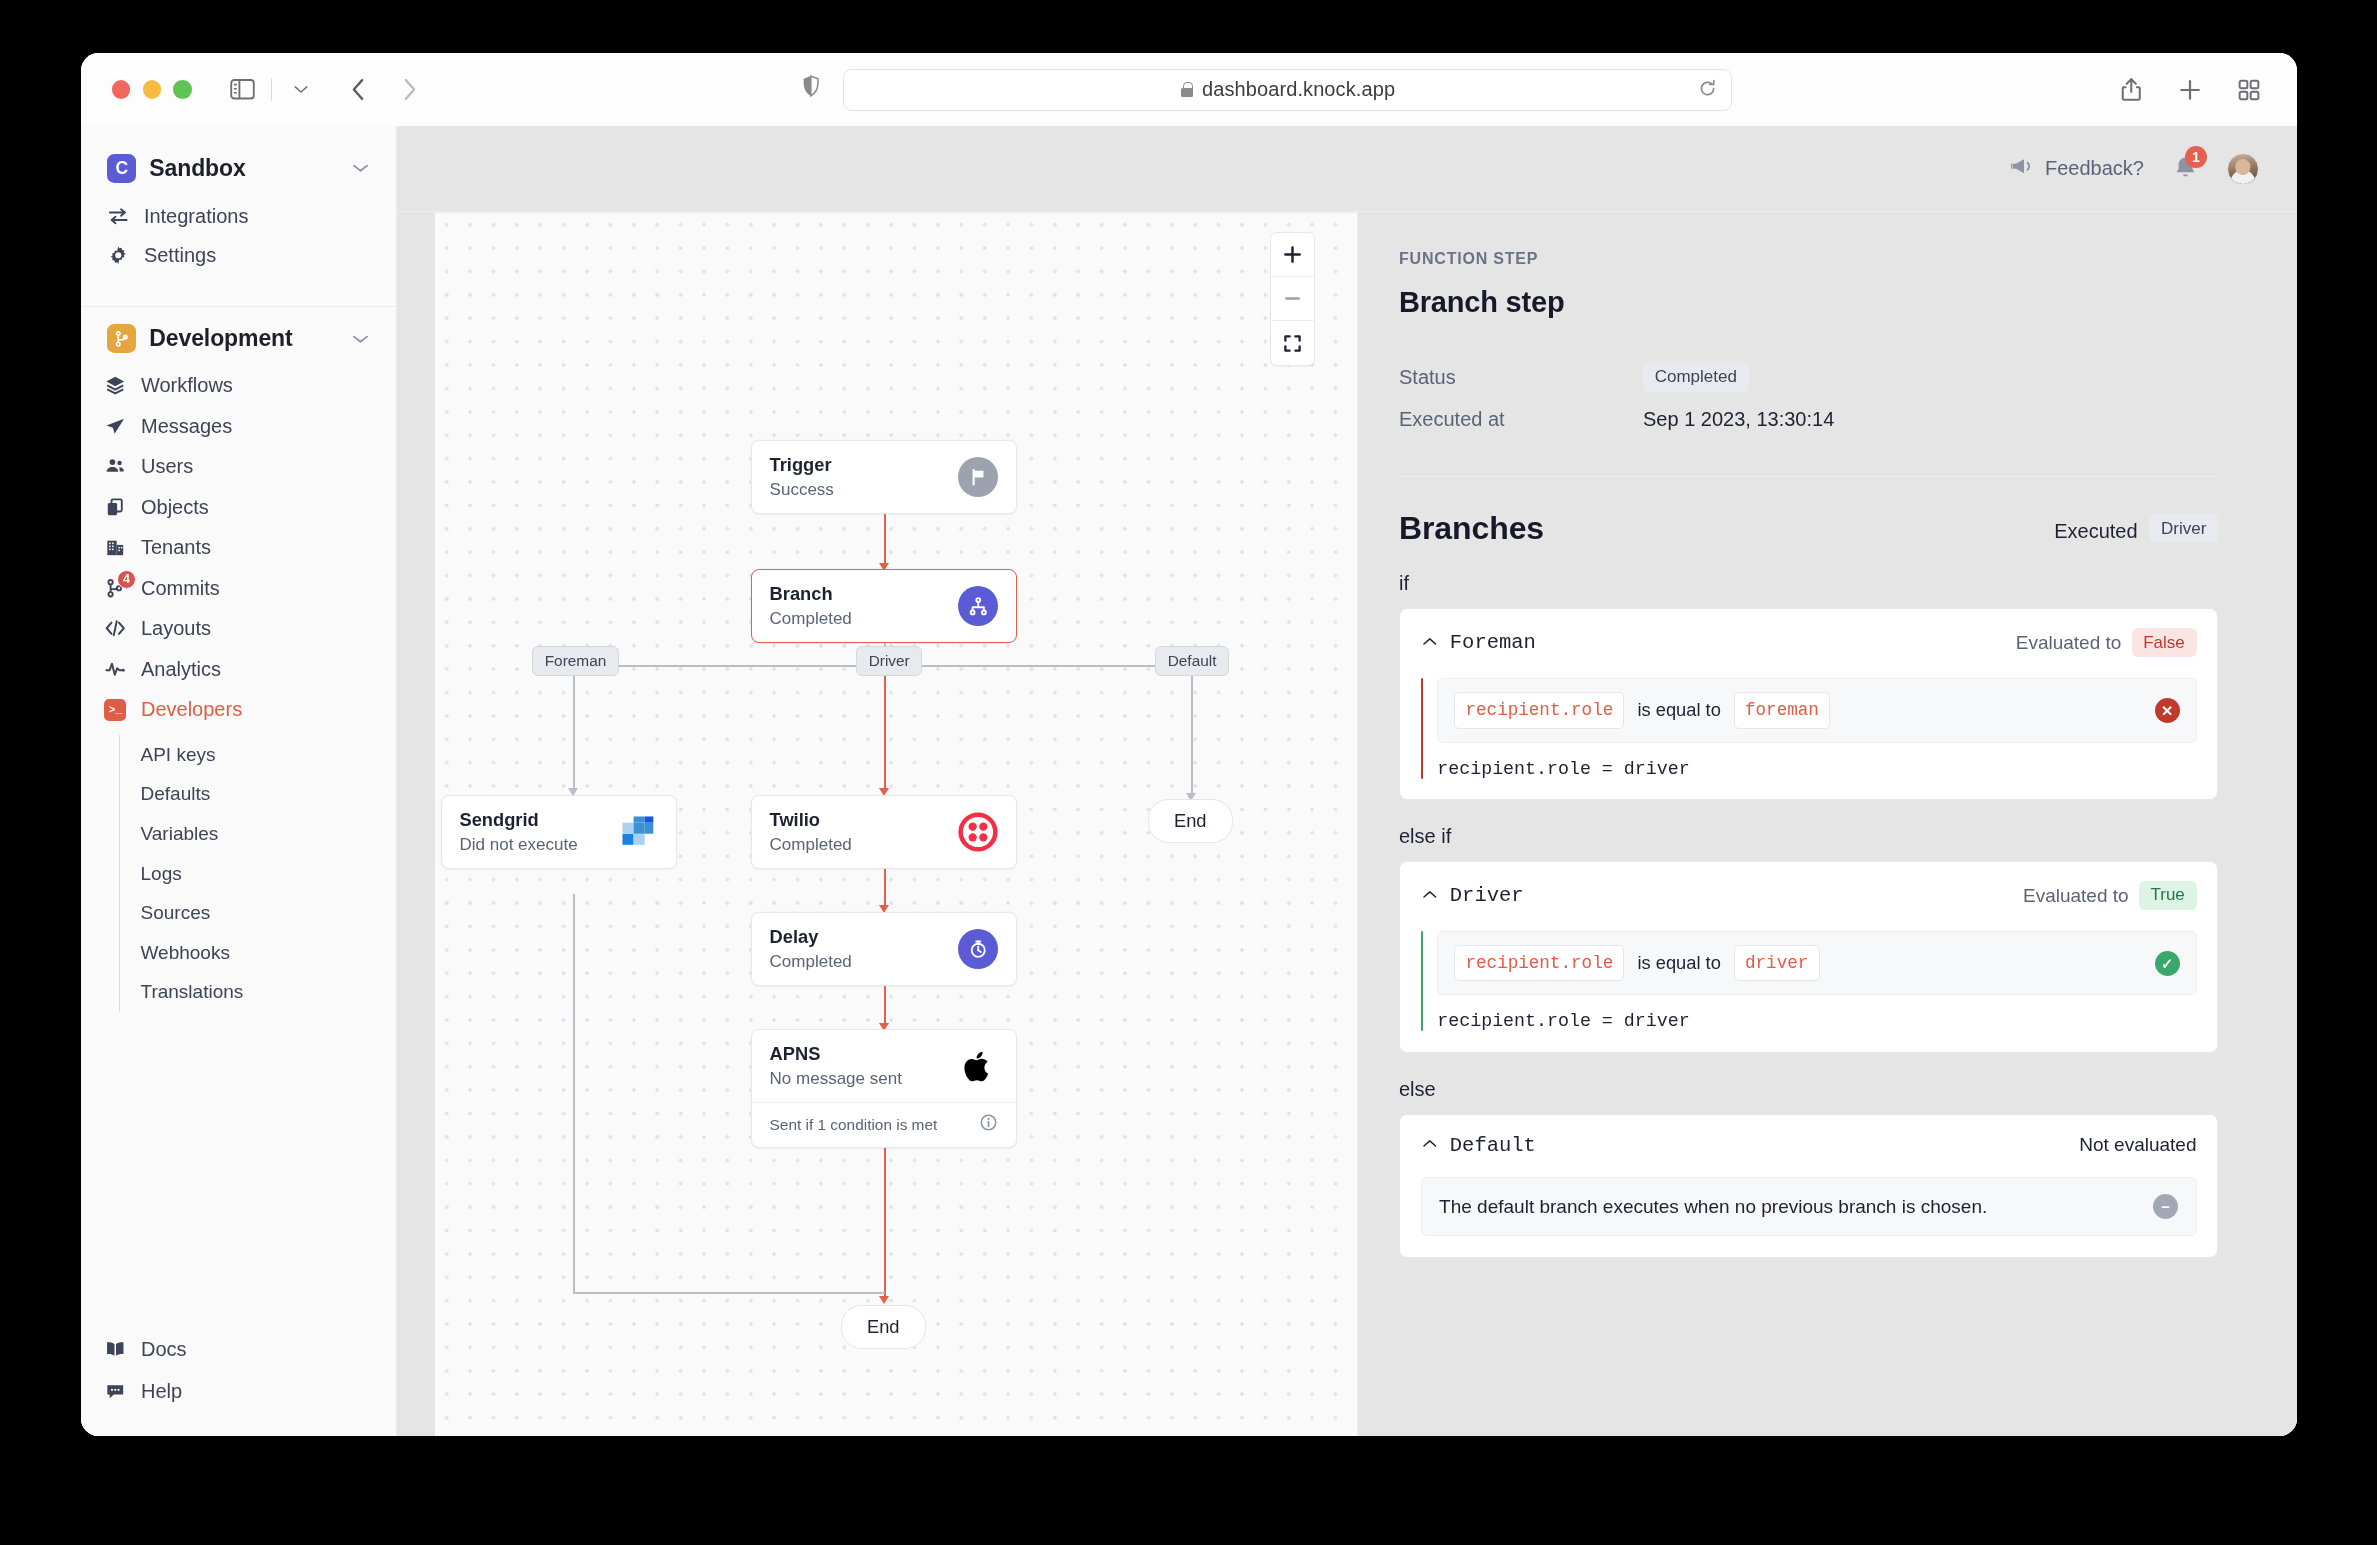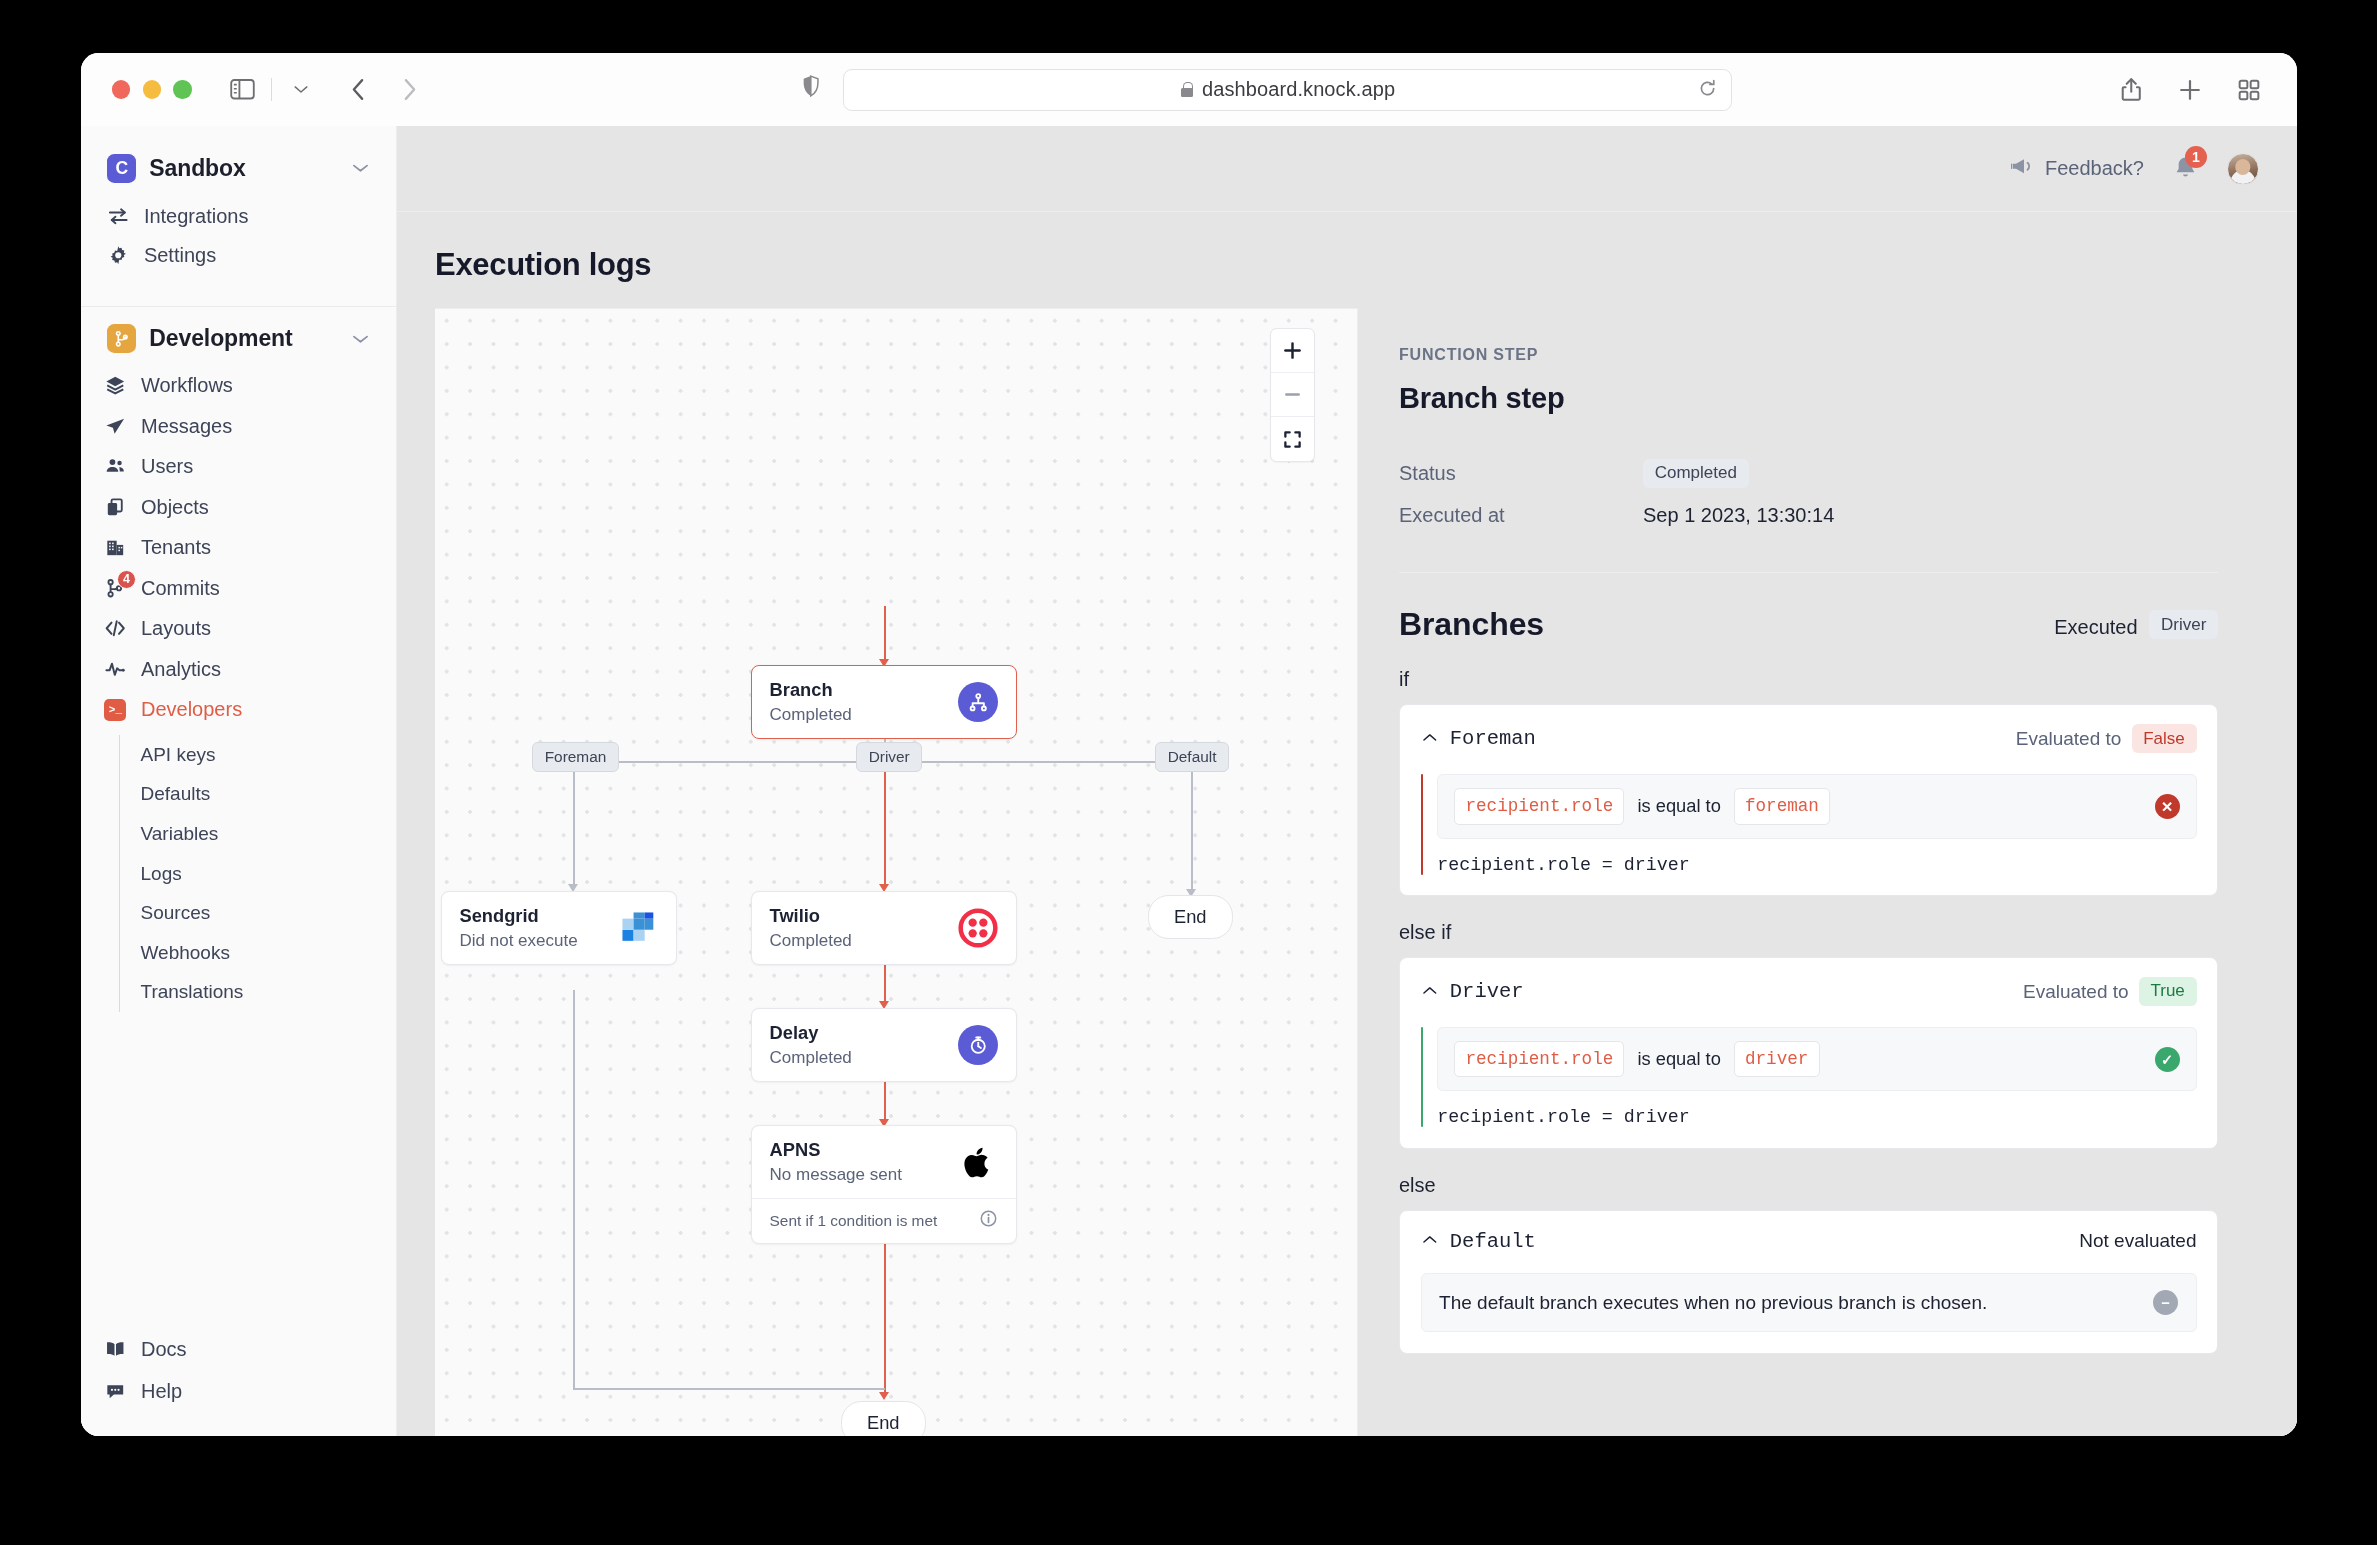--- a/index.html
+++ b/index.html
@@ -620,21 +620,20 @@
             <svg width="25" height="26" viewBox="0 0 22 24">
                 <path d="M11 2.2a6.3 6.3 0 0 0-6.3 6.3v4.2L2.8 16h16.4l-1.9-3.3V8.5A6.3 6.3 0 0 0 11 2.2z" fill="#8b93a5"></path>
                 <path d="M8.6 18a2.5 2.5 0 0 0 4.8 0z" fill="#8b93a5"></path>
               </svg>
           </span>
           <span class="bell-badge">1</span>
         </div>
         <div class="avatar"></div>
       </div>
 
-      <div class="page-title">Execution logs</div>
 
       <div class="content">
 
         <div class="canvas">
 
           <div class="zoom-controls">
             <div class="zoom-btn">
               <svg width="19" height="19" viewBox="0 0 20 20">
                   <line x1="10" y1="2.5" x2="10" y2="17.5" stroke="#1d2233" stroke-width="2.6" stroke-linecap="round"></line>
                   <line x1="2.5" y1="10" x2="17.5" y2="10" stroke="#1d2233" stroke-width="2.6" stroke-linecap="round"></line>
@@ -689,20 +688,34 @@
             <div class="chip" style="left:97px; top:433px;">
               <span>Foreman</span>
             </div>
             <div class="chip" style="left:421px; top:433px;">
               <span>Driver</span>
             </div>
             <div class="chip" style="left:720px; top:433px;">
               <span>Default</span>
             </div>
 
+            <div class="node" style="left:316px; top:227px; width:266px;">
+              <div class="node-main">
+                <div class="node-texts">
+                  <div class="node-title">Trigger</div>
+                  <div class="node-sub">Success</div>
+                </div>
+                <div class="node-icon grey">
+                  <svg width="20.5" height="20.5" viewBox="0 0 20 20">
+                      <line x1="5.5" y1="3" x2="5.5" y2="17" stroke="#fff" stroke-width="2.1" stroke-linecap="round"></line>
+                      <path d="M5.5 3.6h9.6v6.6H5.5z" fill="#fff"></path>
+                    </svg>
+                </div>
+              </div>
+            </div>
 
             <div class="node selected" style="left:316px; top:356px; width:266px;">
               <div class="node-main">
                 <div class="node-texts">
                   <div class="node-title">Branch</div>
                   <div class="node-sub">Completed</div>
                 </div>
                 <div class="node-icon indigo">
                   <svg width="20.5" height="20.5" viewBox="0 0 20 20">
                       <circle cx="10" cy="4" r="1.9" fill="none" stroke="#fff" stroke-width="1.8"></circle>

